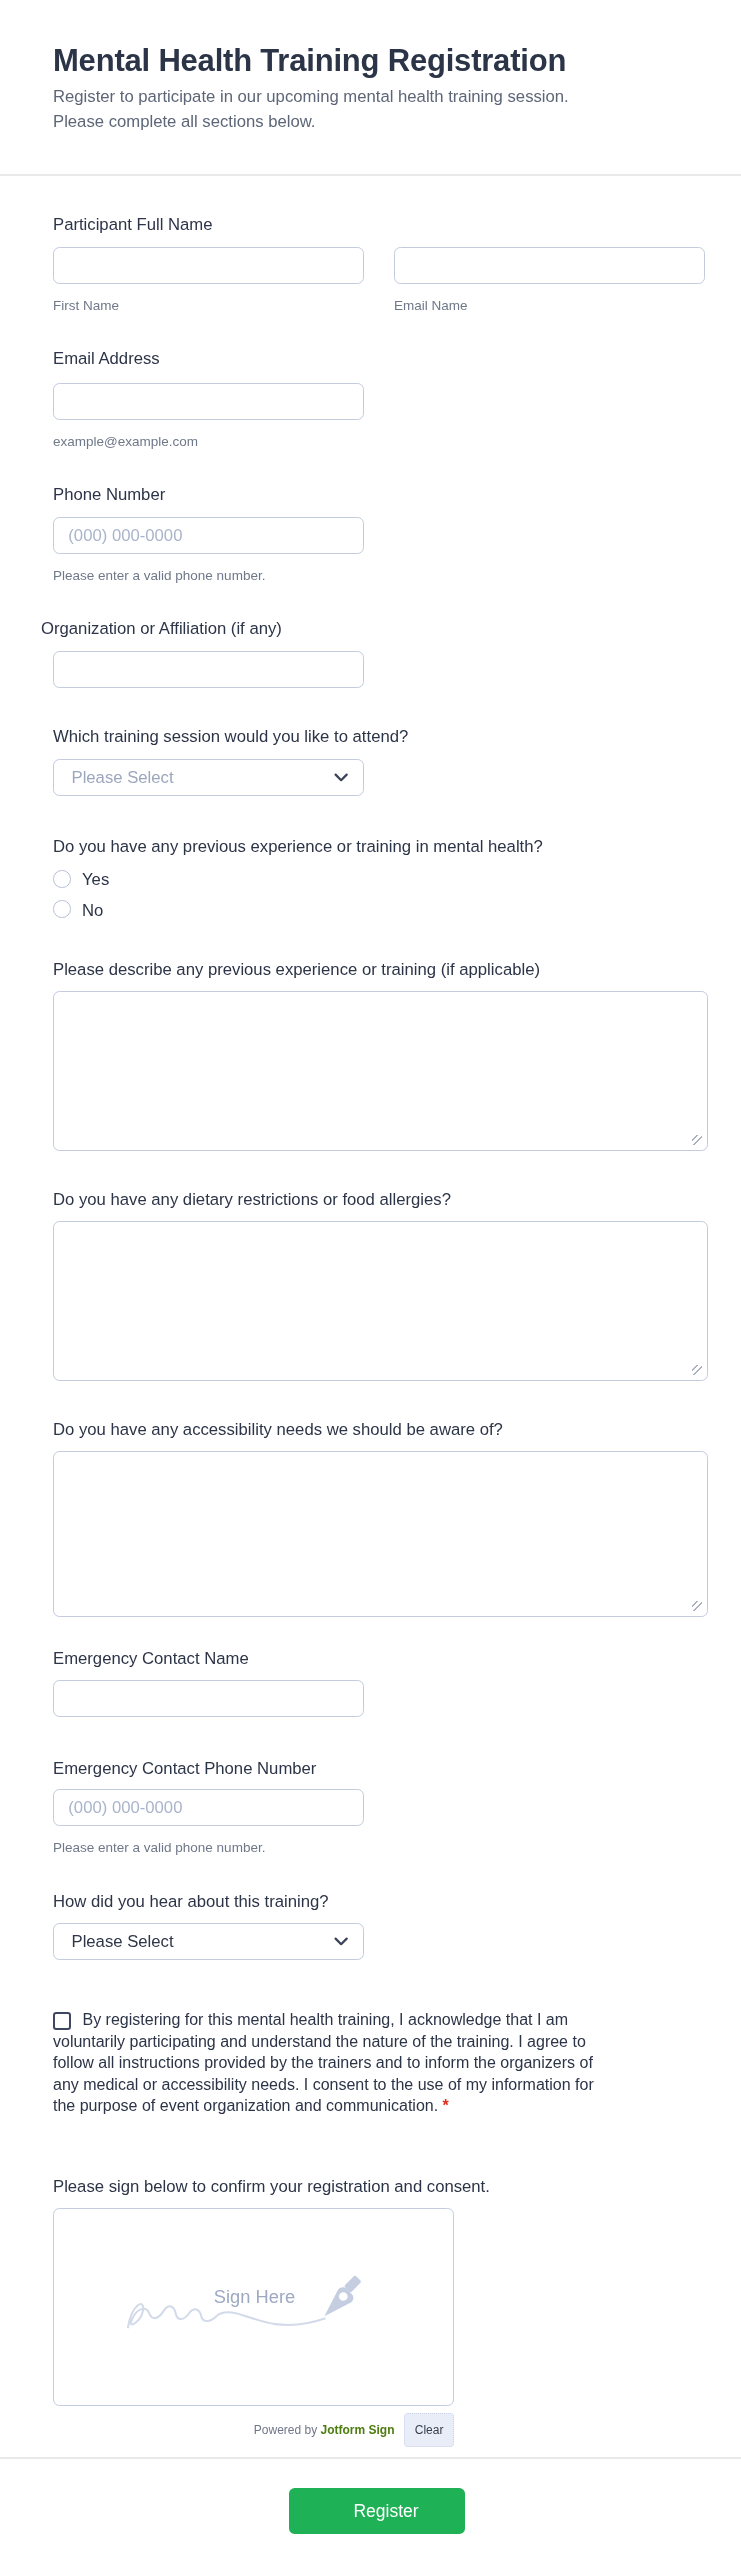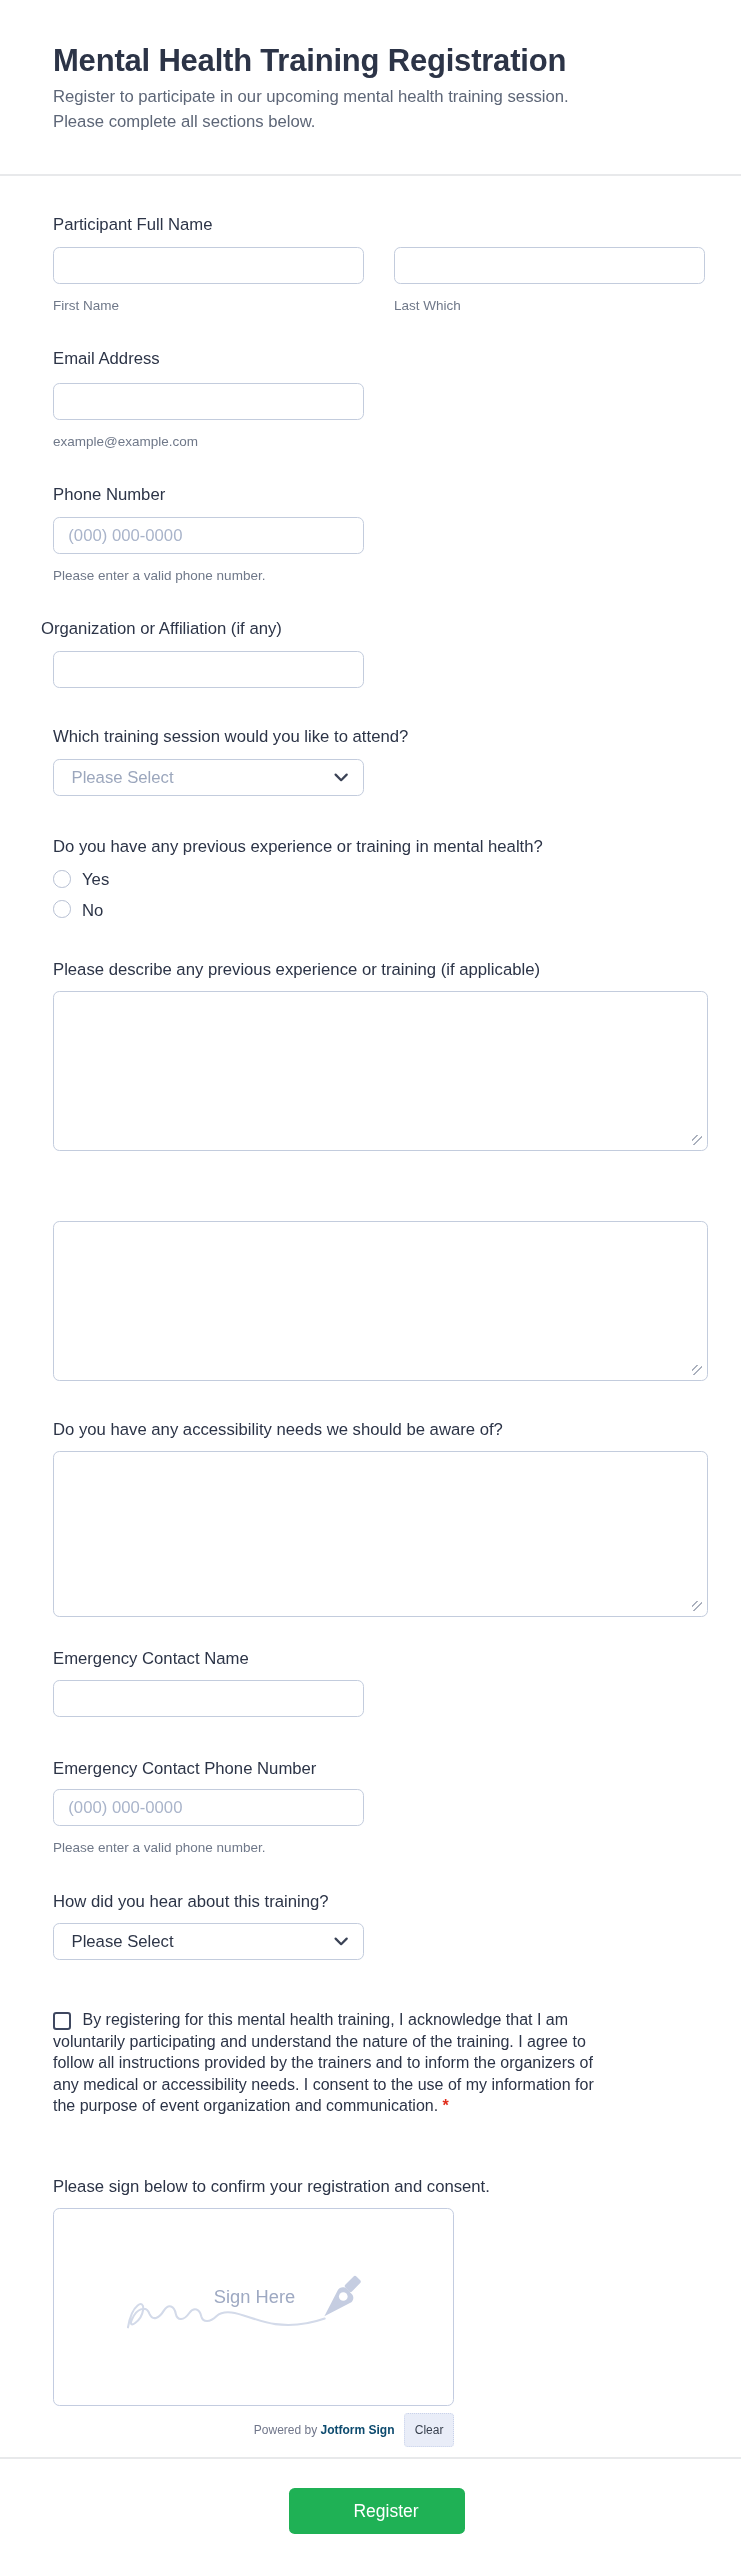--- a/index.html
+++ b/index.html
@@ -23,41 +23,41 @@
   .sel-dark{font-size:16.7px;color:#2e3648;}
   .radio{box-sizing:border-box;width:17.5px;height:17.5px;border:1.6px solid #b7c0d3;border-radius:50%;background:#fff;}
   .radiolabel{font-size:16.7px;color:#2c3447;}
   .checkbox{box-sizing:border-box;width:17.5px;height:17.5px;border:2px solid #3f4860;border-radius:3.2px;background:#fff;}
   .consent{font-size:16px;line-height:21.5px;color:#2c3447;width:563px;text-indent:29.5px;font-weight:500;}
   .req{color:#e02d1b;font-weight:700;}
   .sigbox{box-sizing:border-box;width:401px;height:198px;border:1.2px solid #c3cce0;border-radius:6.4px;background:#fff;}
   .signhere{font-size:18.3px;color:#9ea9c2;width:401px;text-align:center;}
   .powered{display:flex;align-items:center;justify-content:flex-end;width:401px;gap:9.6px;}
   .powered-text{font-size:12px;color:#70768a;}
-  .powered-brand{font-weight:700;color:#0c4a6e;}
+  .powered-brand{font-weight:700;color:#4d7c0f;}
   .clearbtn{height:34px;padding:0 9.6px;font-family:"Liberation Sans",sans-serif;font-size:12px;color:#39414f;
             background:#e9edf8;border:1.6px dotted #c9d2ea;border-radius:4px;cursor:pointer;display:flex;align-items:center;}
   .register{width:176px;height:46px;background:#1fb155;border:none;border-radius:5.6px;color:#ffffff;
             font-family:"Liberation Sans",sans-serif;font-size:17.5px;font-weight:500;cursor:pointer;
             display:flex;align-items:center;justify-content:center;}
 </style>
 </head>
 <body>
 
 <div class="page">
 
   <div class="abs title" style="left:53px;top:43px;">Mental Health Training Registration</div>
   <div class="abs subtitle" style="left:53px;top:84px;width:522px;">Register to participate in our upcoming mental health training session. Please complete all sections below.</div>
   <div class="abs divider" style="top:174px;"></div>
 
   <div class="abs label" style="left:53px;top:215px;">Participant Full Name</div>
   <input class="abs tinput" style="left: 53px; top: 247px;" type="text">
   <input class="abs tinput" style="left: 394px; top: 247px;" type="text">
   <div class="abs sublabel" style="left:53px;top:298px;">First Name</div>
-  <div class="abs sublabel" style="left:394px;top:298px;">Last Which</div>
+  <div class="abs sublabel" style="left:394px;top:298px;">Email Name</div>
 
   <div class="abs label" style="left:53px;top:349px;">Email Address</div>
   <input class="abs tinput" style="left: 53px; top: 383px;" type="text">
   <div class="abs sublabel" style="left:53px;top:434px;">example@example.com</div>
 
   <div class="abs label" style="left:53px;top:485px;text-align:center;">Phone Number</div>
   <input class="abs tinput" style="left: 53px; top: 517px;" type="text" placeholder="(000) 000-0000">
   <div class="abs sublabel" style="left:53px;top:568px;">Please enter a valid phone number.</div>
 
   <div class="abs label" style="left:41px;top:619px;">Organization or Affiliation (if any)</div>
@@ -77,20 +77,21 @@
   <span class="abs radio" style="left:53px;top:870px;"></span>
   <span class="abs radiolabel" style="left:82px;top:870px;">Yes</span>
   <span class="abs radio" style="left:53px;top:900px;"></span>
   <span class="abs radiolabel" style="left:82px;top:901px;">No</span>
 
   <div class="abs label" style="left:53px;top:960px;">Please describe any previous experience or training (if applicable)</div>
   <div class="abs tarea" style="left:53px;top:991px;height:160px;">
     <span class="handle"></span>
   </div>
 
+  <div class="abs label" style="left:53px;top:1190px;">Do you have any dietary restrictions or food allergies?</div>
   <div class="abs tarea" style="left:53px;top:1221px;height:160px;">
     <span class="handle"></span>
   </div>
 
   <div class="abs label" style="left:53px;top:1420px;">Do you have any accessibility needs we should be aware of?</div>
   <div class="abs tarea" style="left:53px;top:1451px;height:166px;">
     <span class="handle"></span>
   </div>
 
   <div class="abs label" style="left:53px;top:1649px;">Emergency Contact Name</div>

